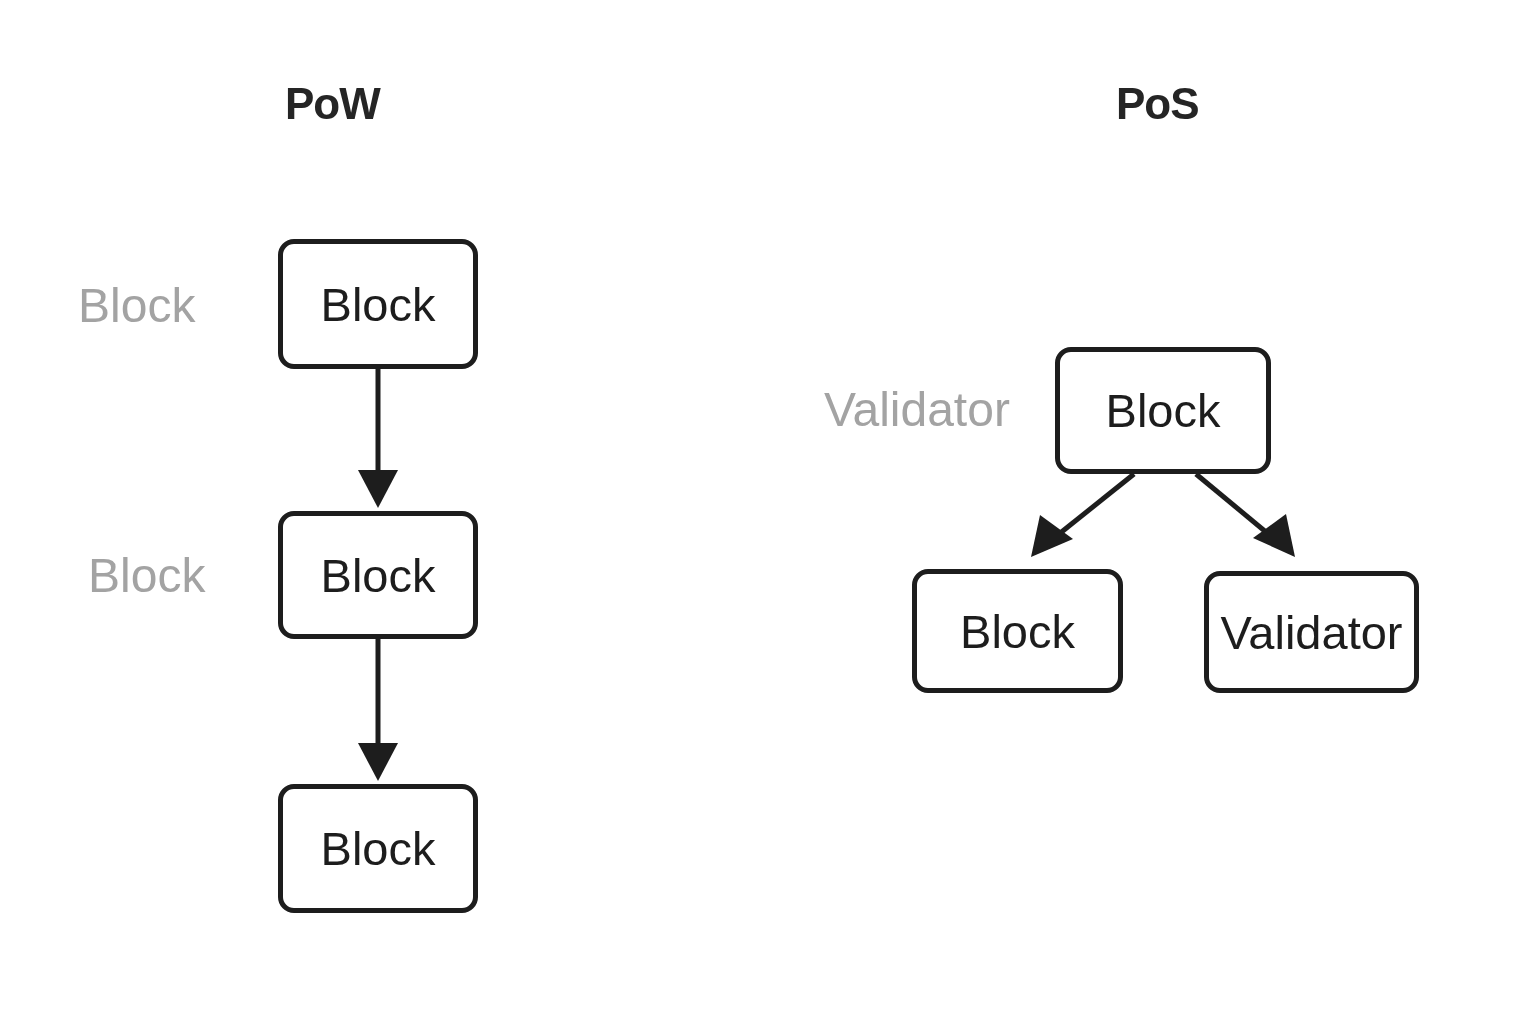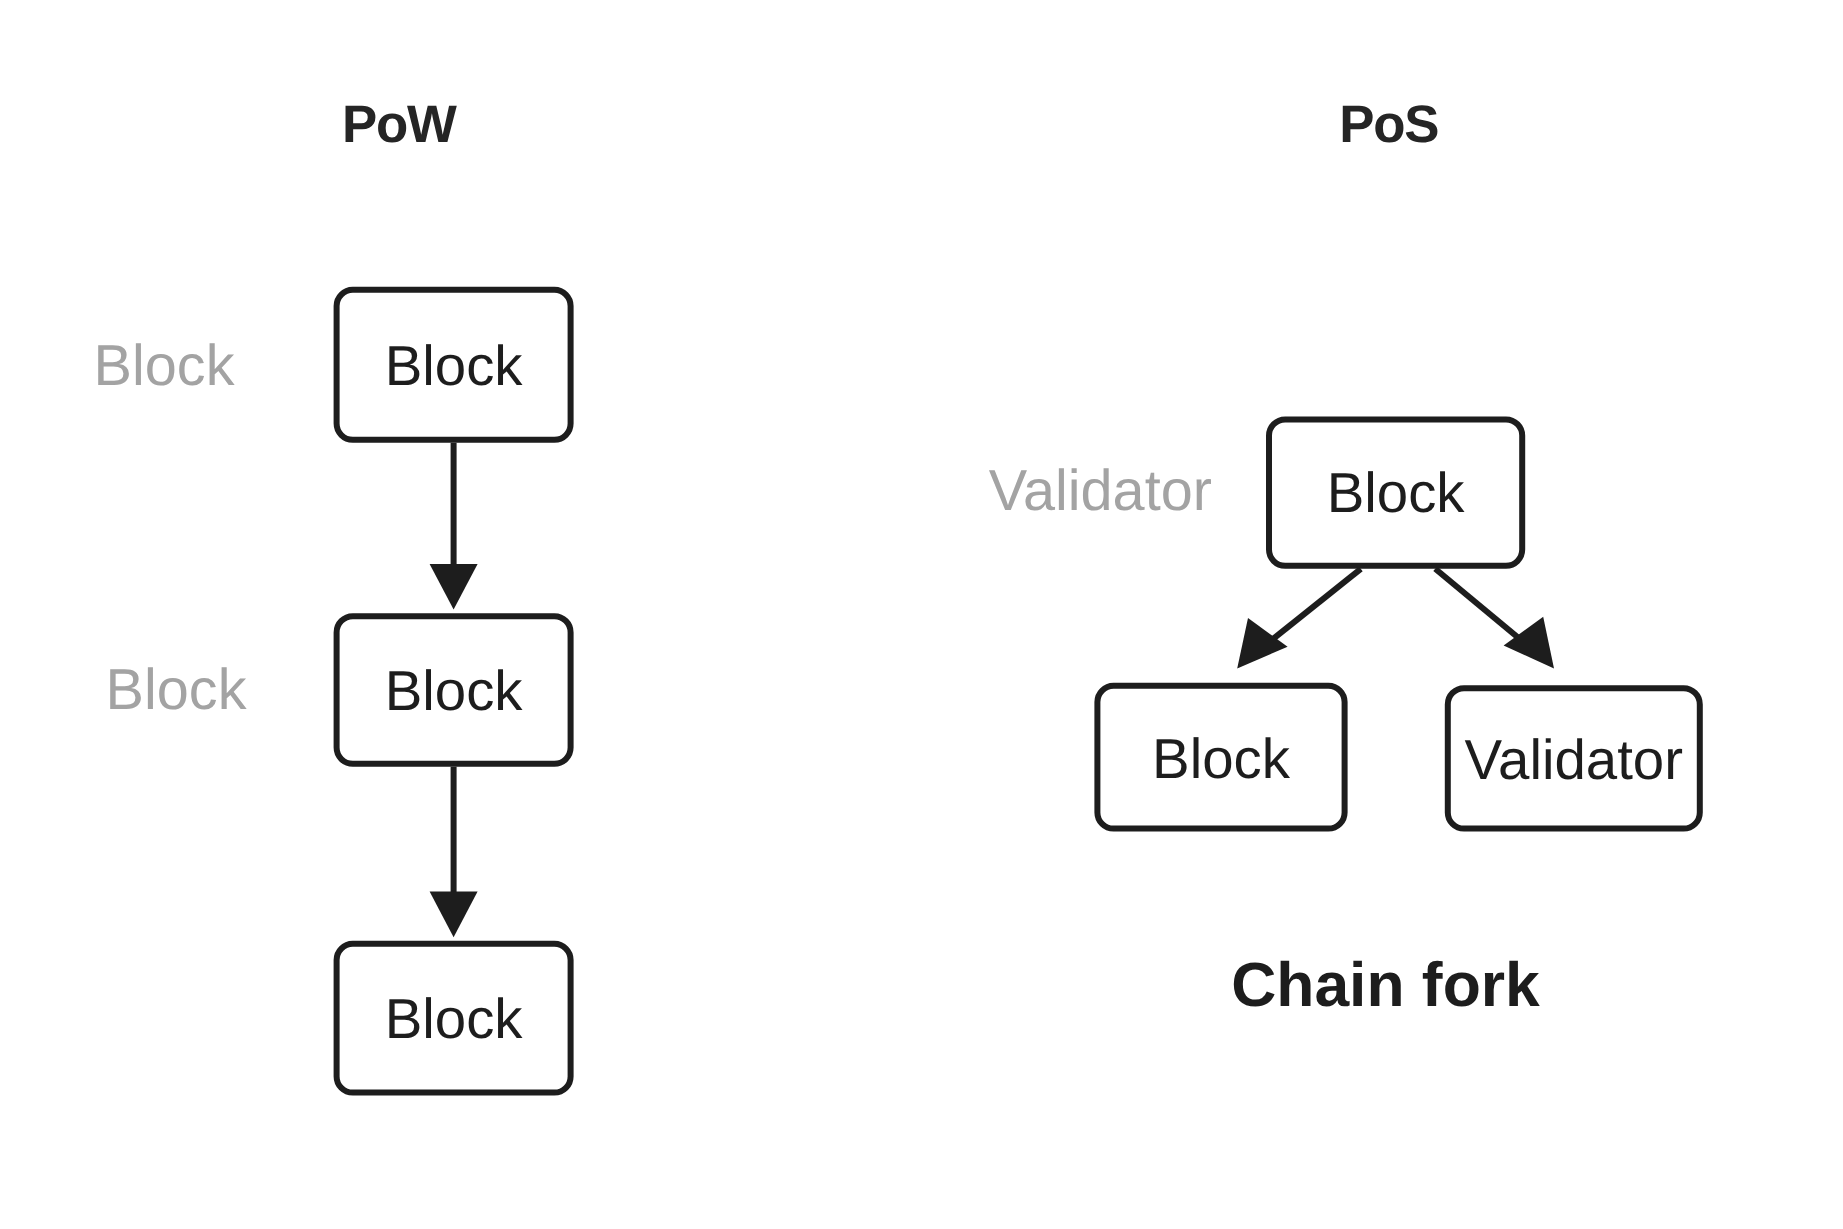--- a/index.html
+++ b/index.html
@@ -157,15 +157,14 @@
   </div>
 
   <div class="node-box" id="box-pos-left">
     <span class="node-label">Block</span>
   </div>
 
   <div class="node-box" id="box-pos-right">
     <span class="node-label">Validator</span>
   </div>
 
-  <div class="caption" id="caption-chain-fork">Chain fork</div>
 
 </div>
 
 </body></html>

